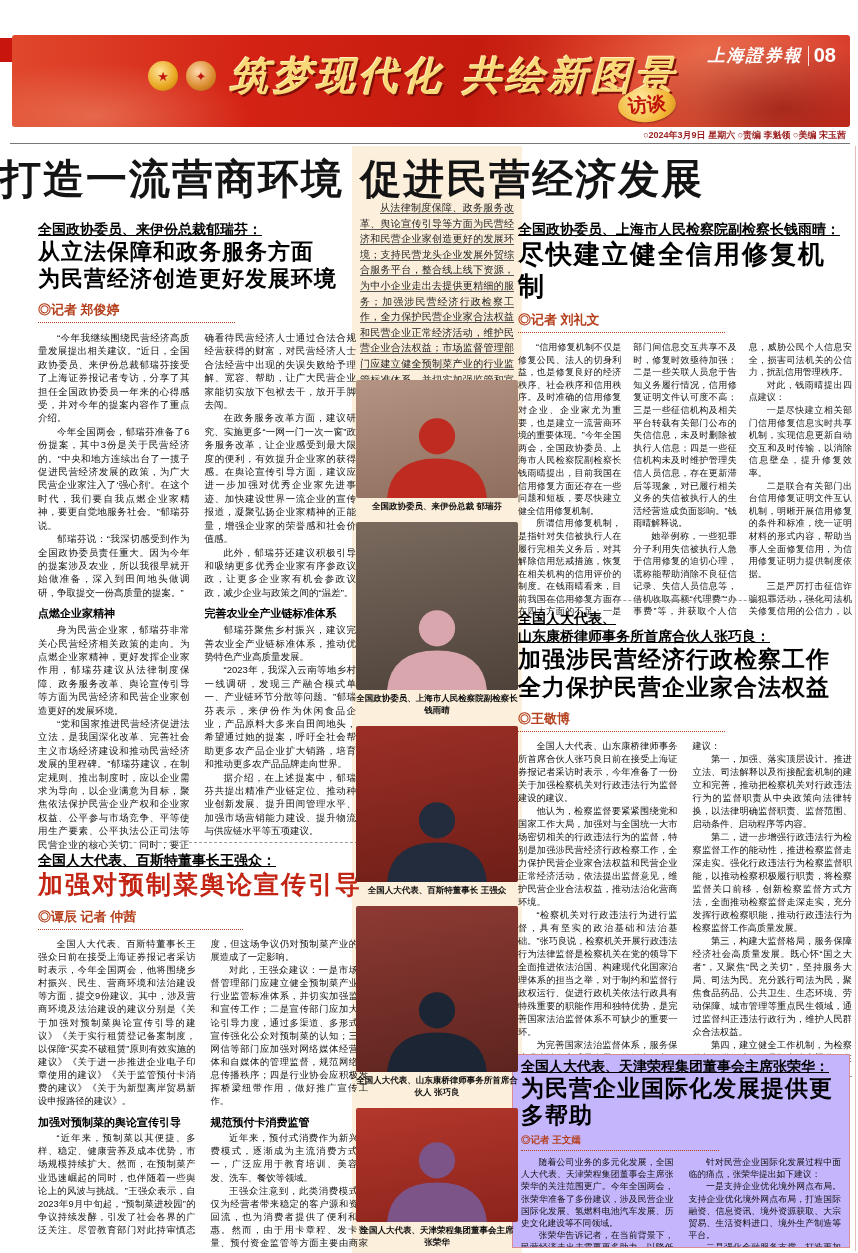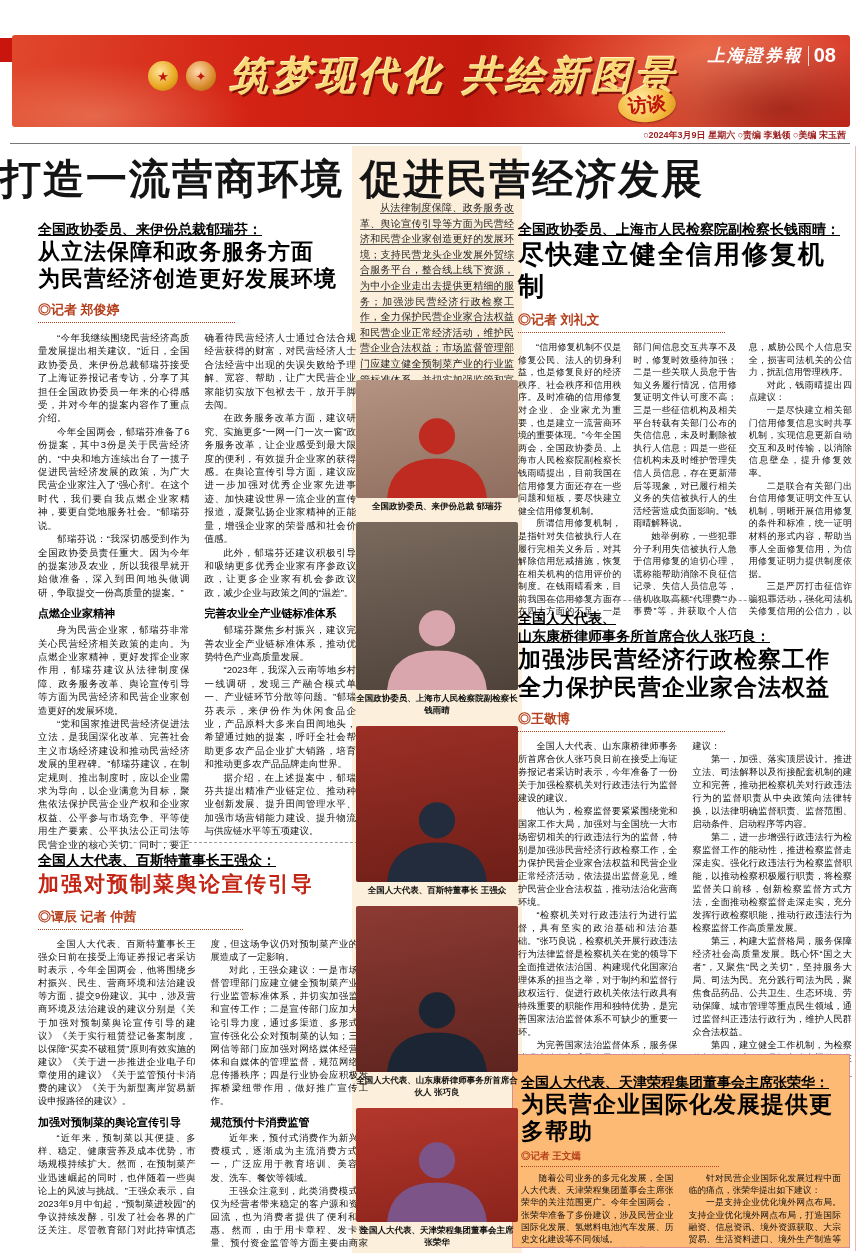--- a/index.html
+++ b/index.html
@@ -75,26 +75,26 @@
   .art-qian .cols{column-count:3;column-gap:12px;height:288px;overflow:hidden;}
   .art-qian .cols p{font-size:9px;line-height:12.6px;}
   
   .art-zhq{position:absolute;left:518px;top:600px;width:334px;border-top:1px dashed #999;
            border-bottom:1px dashed #999;padding:8px 0 6px;}
   .art-zhq .a-title{font-size:23px;line-height:28px;letter-spacing:1px;}
   .art-zhq .cols{column-count:2;height:330px;overflow:hidden;}
   .art-zhq .cols p{font-size:9.2px;line-height:13px;}
   
   .art-wang{position:absolute;left:38px;top:842px;width:330px;border-top:1px dashed #999;padding-top:8px;}
-  .art-wang .a-title{font-size:21px;line-height:30px;letter-spacing:2px;color:#c32413;}
+  .art-wang .a-title{font-size:25px;line-height:30px;letter-spacing:2px;color:#c32413;}
   .art-wang .cols{column-count:2;height:322px;overflow:hidden;}
   .art-wang .cols p{font-size:9.3px;line-height:13.1px;}
   
   .art-zrh{position:absolute;left:512px;top:1054px;width:338px;height:194px;border:1px solid #d98b93;
-           padding:18px 8px;box-sizing:border-box;overflow:hidden;background:#fdba74;}
+           padding:2px 8px;box-sizing:border-box;overflow:hidden;background:#c4b5fd;}
   .art-zrh .a-title{font-size:23px;line-height:27px;letter-spacing:1px;}
   .art-zrh .cols{column-count:2;height:128px;overflow:hidden;margin-top:5px;}
   .art-zrh .cols p{font-size:8.8px;line-height:12.2px;}
   .art-zrh .byline{margin-top:5px;font-size:9.5px;}
 </style>
 </head>
 <body>
 
 <div class="page">
 

